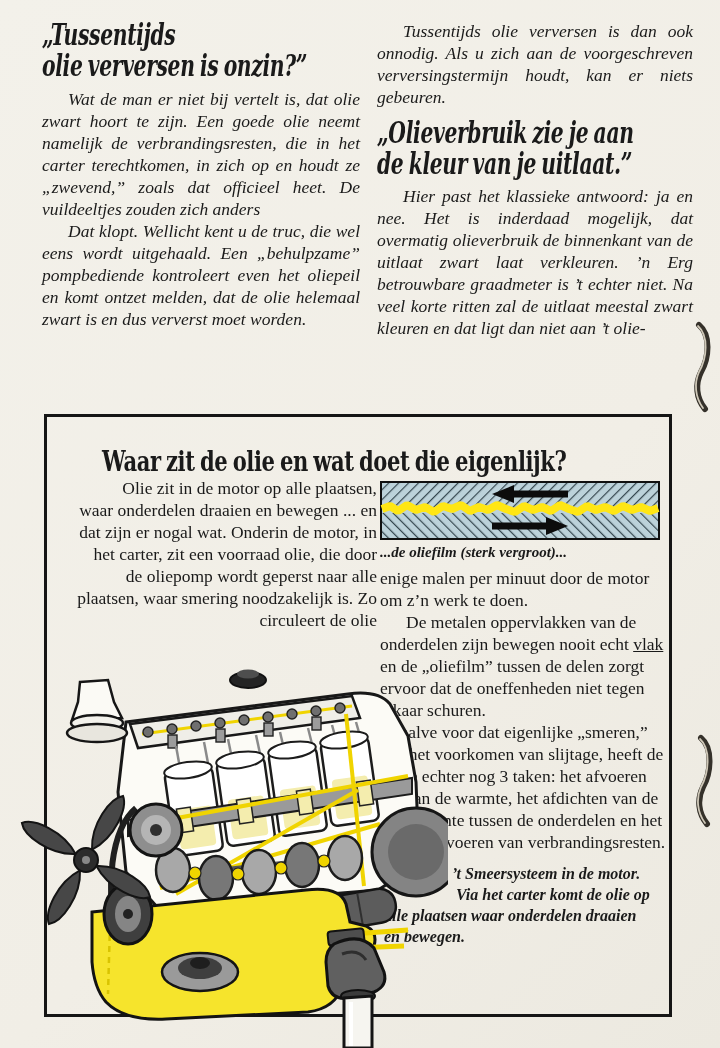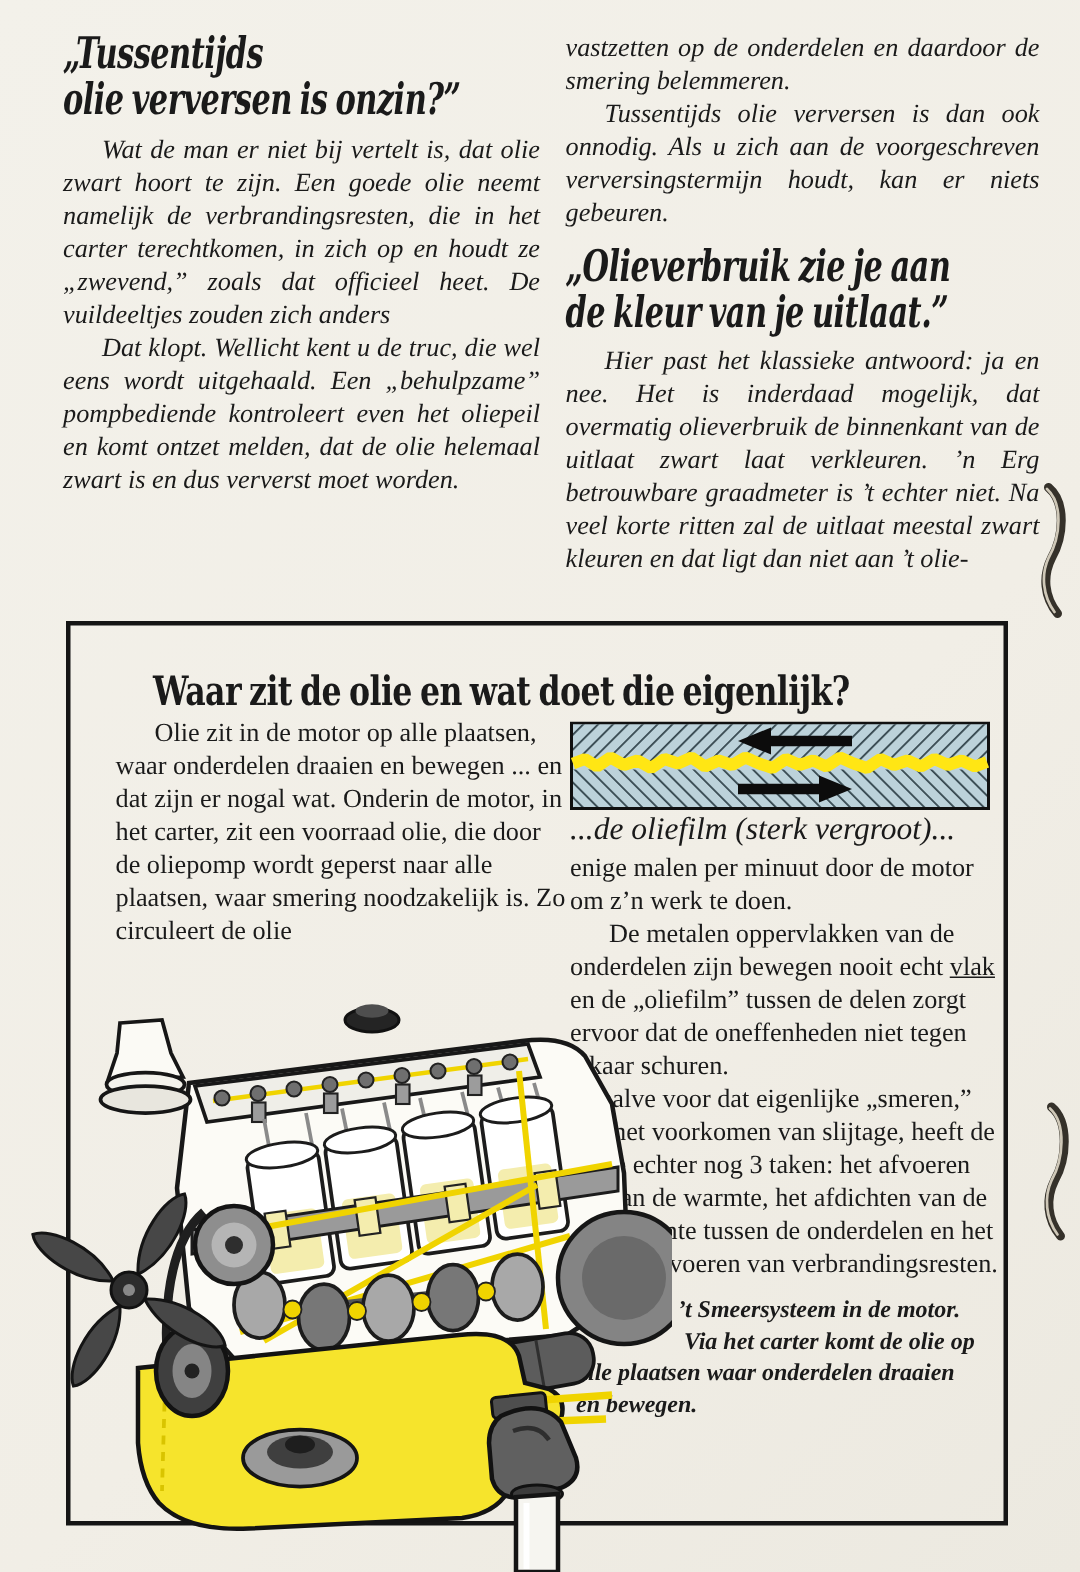--- a/index.html
+++ b/index.html
@@ -27,25 +27,25 @@
     position:absolute;left:44px;top:414px;width:622px;height:597px;
     border:3px solid #151515;z-index:1;background:transparent;
   }
   .box-heading{position:absolute;left:40px;top:14px;margin:15px;white-space:nowrap;}
   .box-heading .squeeze{
     display:block;font-family:"DejaVu Serif",serif;font-weight:bold;
     font-size:27px;letter-spacing:-0.5px;word-spacing:-2px;white-space:nowrap;
     transform:scaleX(0.78);transform-origin:0 50%;
   }
   .box-left{position:absolute;left:30px;top:60px;width:300px;z-index:2;}
-  .box-left p{text-align:left;}
+  .box-left p{text-align:right;}
   .box-right{position:absolute;left:333px;top:60px;width:290px;z-index:2;}
   .box-right p.body{text-align:left;}
   .film-caption{
-    font-size:21px;font-style:italic;font-weight:normal;line-height:19px;
+    font-size:15px;font-style:italic;font-weight:bold;line-height:19px;
     margin:3px 0 5px 0;
   }
   .wrap-para{font-size:17.5px;line-height:22px;text-align:left;}
   .engine-spacer{
     float:left;width:80px;height:176px;margin-left:-4px;
     shape-outside:polygon(0px 48px,80px 176px,0px 176px);
   }
   .engine-caption{
     margin:10px 0 0 4px;width:272px;
     font-size:16px;font-style:italic;font-weight:bold;line-height:21px;
@@ -63,21 +63,20 @@
 <div class="col col-left">
   <h1 class="headline">
     <span class="squeeze">„Tussentijds</span>
     <span class="squeeze">olie verversen is onzin?”</span>
   </h1>
   <p class="body ind">Wat de man er niet bij vertelt is, dat olie zwart hoort te zijn. Een goede olie neemt namelijk de verbrandingsresten, die in het carter terechtkomen, in zich op en houdt ze „zwevend,” zoals dat officieel heet. De vuildeeltjes zouden zich anders</p>
   <p class="body ind">Dat klopt. Wellicht kent u de truc, die wel eens wordt uitgehaald. Een „behulpzame” pompbediende kontroleert even het oliepeil en komt ontzet melden, dat de olie helemaal zwart is en dus ververst moet worden.</p>
 </div>
 
 <div class="col col-right">
-  <p class="body">vastzetten op de onderdelen en daardoor de smering belemmeren.</p>
   <p class="body ind">Tussentijds olie verversen is dan ook onnodig. Als u zich aan de voorgeschreven verversingstermijn houdt, kan er niets gebeuren.</p>
   <h1 class="headline mid">
     <span class="squeeze">„Olieverbruik zie je aan</span>
     <span class="squeeze">de kleur van je uitlaat.”</span>
   </h1>
   <p class="body ind">Hier past het klassieke antwoord: ja en nee. Het is inderdaad mogelijk, dat overmatig olieverbruik de binnenkant van de uitlaat zwart laat verkleuren. ’n Erg betrouwbare graadmeter is ’t echter niet. Na veel korte ritten zal de uitlaat meestal zwart kleuren en dat ligt dan niet aan ’t olie-</p>
 </div>
 
 <div class="info-box">
   <h2 class="box-heading">

